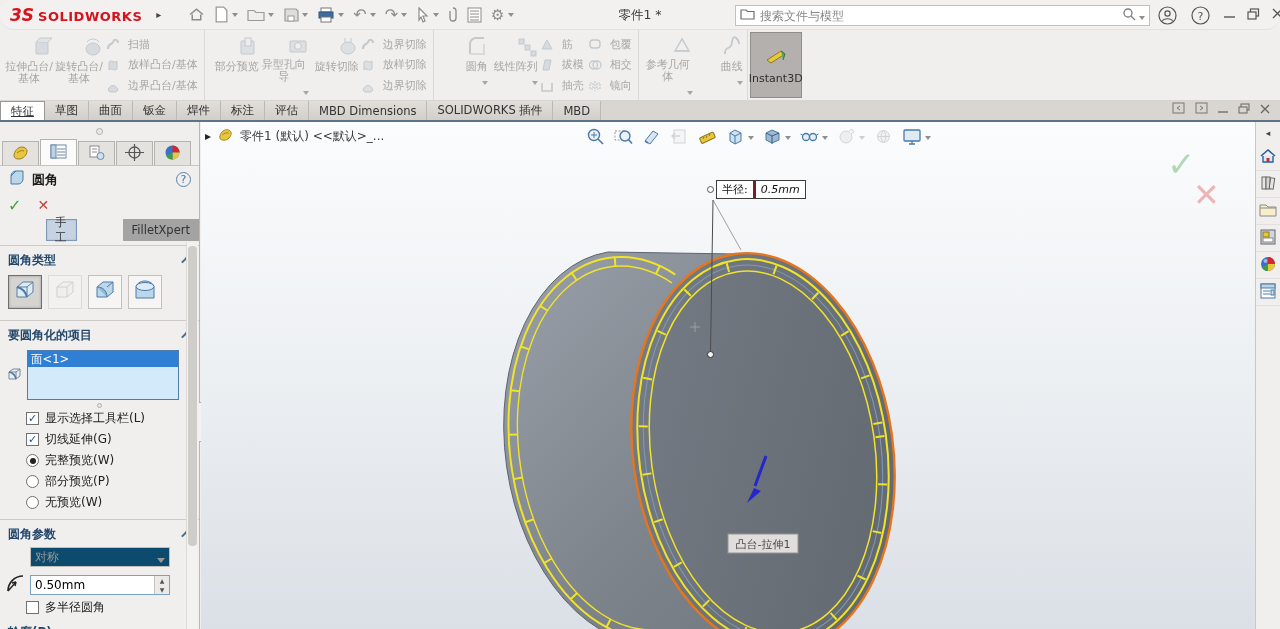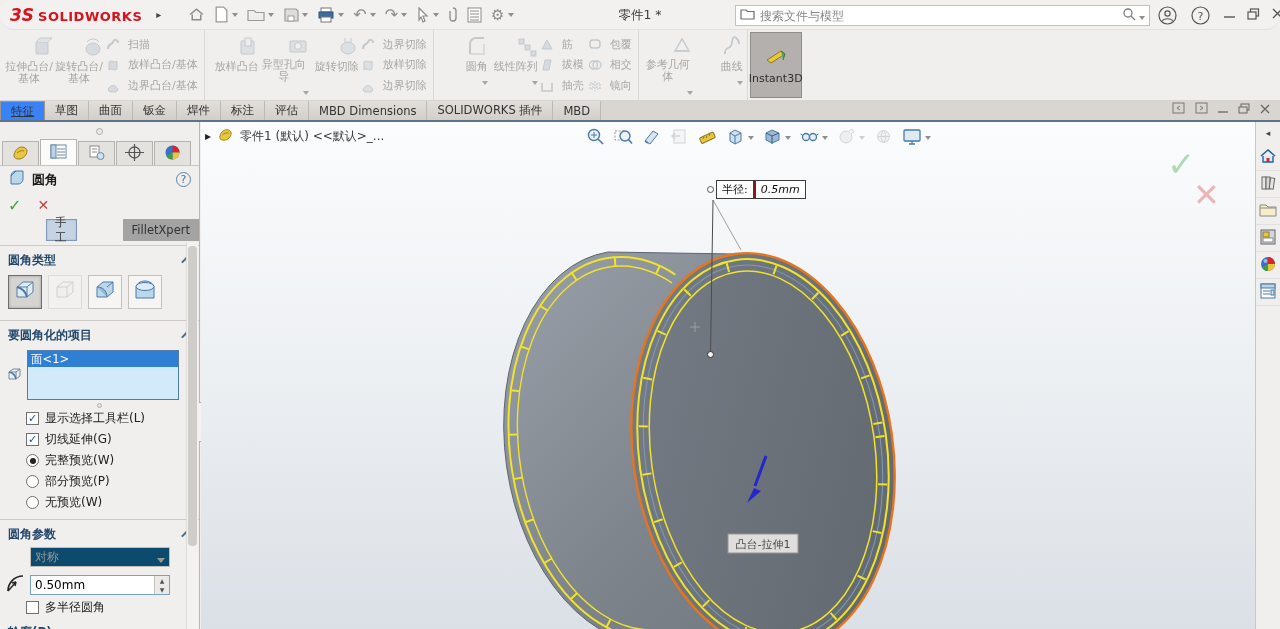--- a/index.html
+++ b/index.html
@@ -28,21 +28,21 @@
 .rb-ic{height:24px;display:flex;align-items:center;justify-content:center;opacity:.55;}
 .rb-col{display:flex;flex-direction:column;justify-content:space-around;padding:2px 2px;}
 .rb-small{display:flex;align-items:center;gap:8px;color:#a7a6a4;font-size:11px;height:20px;white-space:nowrap;}
 .rb-small .rb-ic{height:16px;}
 .rb-dd{margin-top:1px;}
 .rb-dd::after{content:"";display:inline-block;width:0;height:0;border-left:3px solid transparent;border-right:3px solid transparent;border-top:4px solid #a7a6a4;}
 #instant3d{width:52px;margin:2px 2px;background:#b3b0ad;border:1px solid #8f8d8a;display:flex;flex-direction:column;align-items:center;justify-content:center;gap:3px;color:#2e2e2e;font-size:11px;}
 
 #tabrow{position:absolute;left:0;top:101px;width:1280px;height:21px;background:#d9d6d1;border-bottom:2px solid #5d7487;display:flex;align-items:flex-end;}
 .ctab{height:19px;display:flex;align-items:center;padding:0 10px;font-size:11.5px;color:#333;border-right:1px solid #bdbab5;background:linear-gradient(#e2dfda,#d2cfca);}
-.ctab.active{background:#3b82f6;border:1px solid #9a9792;border-bottom:none;font-weight:normal;text-decoration:underline;}
+.ctab.active{background:#ffffff;border:1px solid #9a9792;border-bottom:none;font-weight:normal;text-decoration:underline;}
 .tabrow-ctl{margin-left:auto;display:flex;align-items:center;gap:10px;padding:0 10px 3px 0;color:#6d6d6d;}
 
 #panel{position:absolute;left:0;top:122px;width:200px;height:507px;background:#f0efee;border-right:1px solid #b9b7b4;}
 #panel-scroll{position:absolute;right:1px;top:120px;width:12px;height:387px;background:#f3f2f1;border-left:1px solid #dddbd8;}
 #panel-thumb{position:absolute;left:1px;top:4px;width:9px;height:300px;background:#cfcdc9;border-radius:4px;}
 .pm-top{height:18px;display:flex;align-items:center;justify-content:center;}
 .pm-grip{width:7px;height:7px;border:1px solid #b0aeab;border-radius:50%;background:#e8e7e5;}
 .pm-tabs{height:26px;display:flex;align-items:flex-end;padding-left:2px;border-bottom:1px solid #c6c4c1;}
 .pmtab{width:37px;height:24px;display:flex;align-items:center;justify-content:center;border:1px solid #b5b3b0;border-bottom:none;background:#e4e2df;margin-right:1px;}
 .pmtab.active{background:#fbfbfa;height:26px;}
@@ -270,21 +270,21 @@
     </div>
   </div>
   <div class="rgroup">
     <div class="rb-big">
       <span class="rb-ic">
           <svg width="22" height="22" viewBox="0 0 22 22">
             <rect x="4" y="5" width="13" height="13" rx="1" fill="#cdd5db" stroke="#9fa9b2"></rect>
             <rect x="8" y="2" width="6" height="8" fill="#e9edf0" stroke="#9fa9b2"></rect>
           </svg>
         </span>
-      <span class="rb-lbl">放样凸台</span>
+      <span class="rb-lbl">部分预览</span>
     </div>
     <div class="rb-big">
       <span class="rb-ic">
           <svg width="22" height="22" viewBox="0 0 22 22">
             <rect x="3" y="6" width="16" height="11" rx="1" fill="#cdd5db" stroke="#9fa9b2"></rect>
             <circle cx="11" cy="11" r="3.4" fill="#f0f0ef" stroke="#9fa9b2"></circle>
           </svg>
         </span>
       <span class="rb-lbl">异型孔向导</span>
       <span class="rb-dd"></span>

